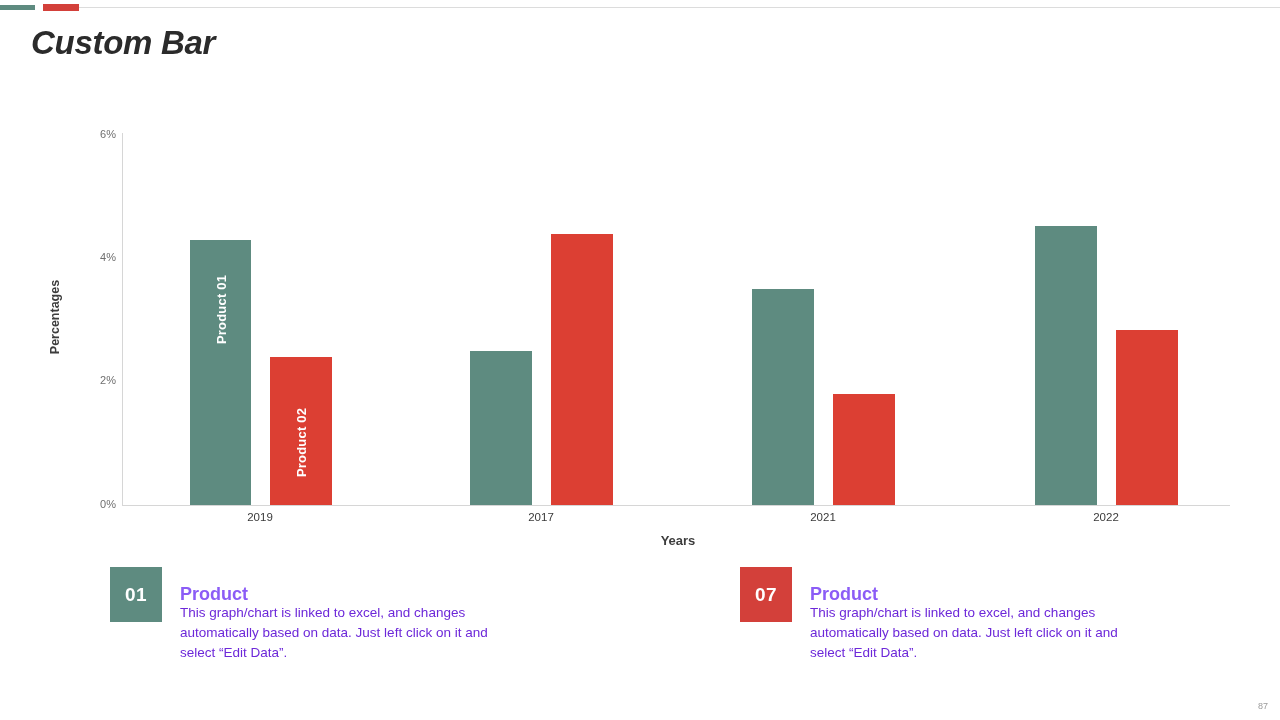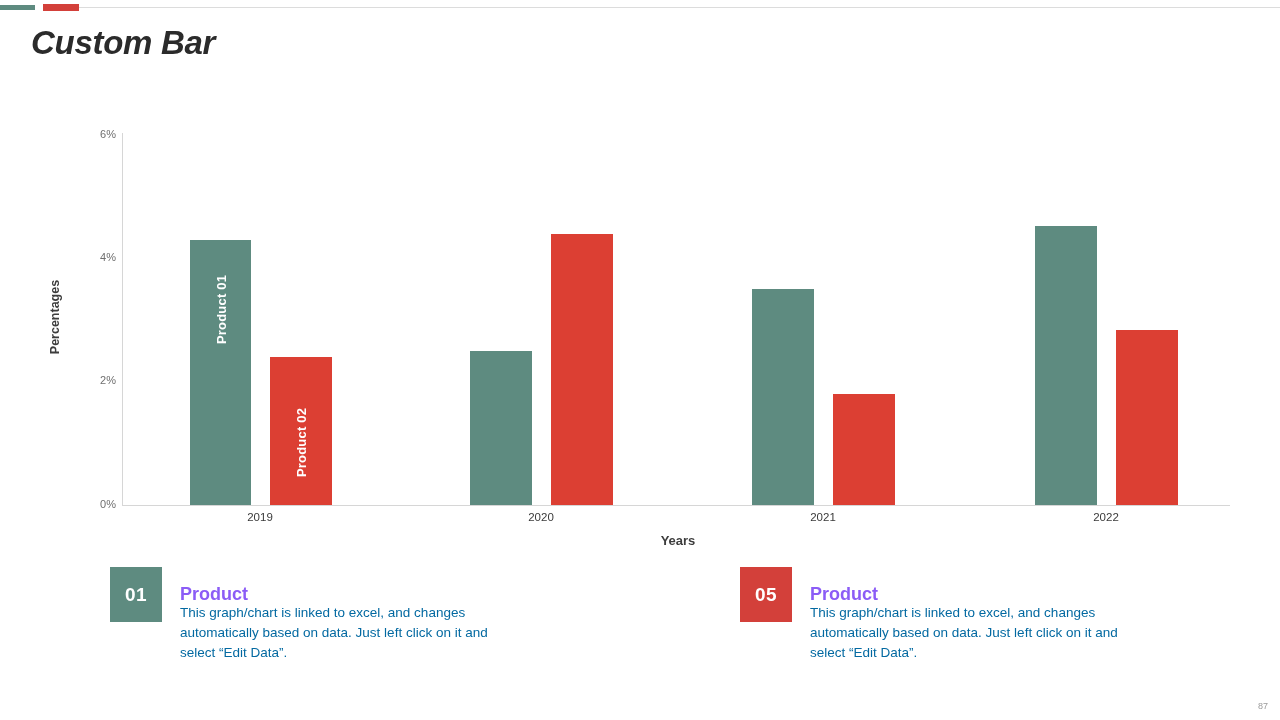--- a/index.html
+++ b/index.html
@@ -114,21 +114,21 @@
   .legend-title {
     position: absolute; left: 70px; top: 9px;
     font-size: 18px; font-weight: bold;
     color: #8b5cf6;
     margin-top: 8px;
   }
   .legend-desc {
     position: absolute; left: 70px; top: 36px;
     width: 345px;
     font-size: 13.5px; line-height: 20px;
-    color: #0369a1;
+    color: #6d28d9;
   }
 
   .page-number {
     position: absolute; right: 12px; bottom: 9px;
     font-size: 9px; color: #9b9b9b;
   }
 </style>
 </head>
 <body>
 
@@ -163,30 +163,30 @@
   <div class="bar teal" style="left:470px; top:351px; width:62px; height:154px;"></div>
   <div class="bar red" style="left:551px; top:234px; width:62px; height:271px;"></div>
 
   <div class="bar teal" style="left:752px; top:289px; width:62px; height:216px;"></div>
   <div class="bar red" style="left:833px; top:394px; width:62px; height:111px;"></div>
 
   <div class="bar teal" style="left:1035px; top:226px; width:62px; height:279px;"></div>
   <div class="bar red" style="left:1116px; top:330px; width:62px; height:175px;"></div>
 
   <div class="x-tick" style="left:200px;">2019</div>
-  <div class="x-tick" style="left:481px;">2020</div>
+  <div class="x-tick" style="left:481px;">2017</div>
   <div class="x-tick" style="left:763px;">2021</div>
   <div class="x-tick" style="left:1046px;">2022</div>
 </div>
 
 <div class="legend-item" style="left:110px;">
   <div class="legend-box teal">01</div>
   <div class="legend-title">Product</div>
   <div class="legend-desc">This graph/chart is linked to excel, and changes automatically based on data. Just left click on it and select “Edit Data”.</div>
 </div>
 
 <div class="legend-item" style="left:740px;">
-  <div class="legend-box red">05</div>
+  <div class="legend-box red">07</div>
   <div class="legend-title">Product</div>
   <div class="legend-desc">This graph/chart is linked to excel, and changes automatically based on data. Just left click on it and select “Edit Data”.</div>
 </div>
 
 <div class="page-number">87</div>
 
 </body></html>

